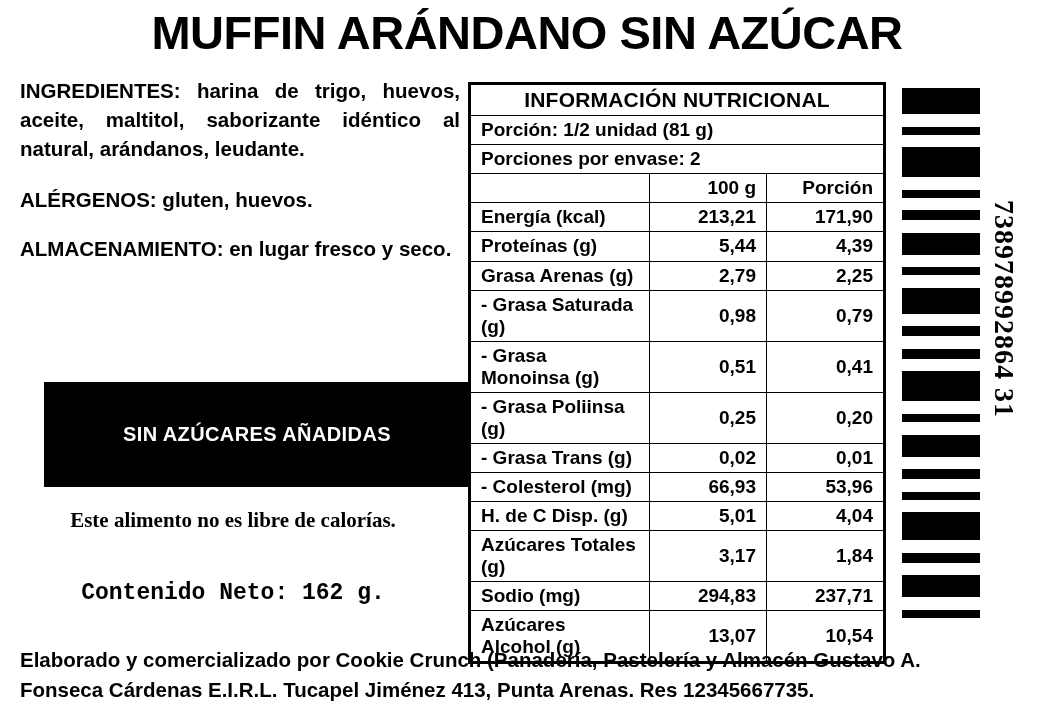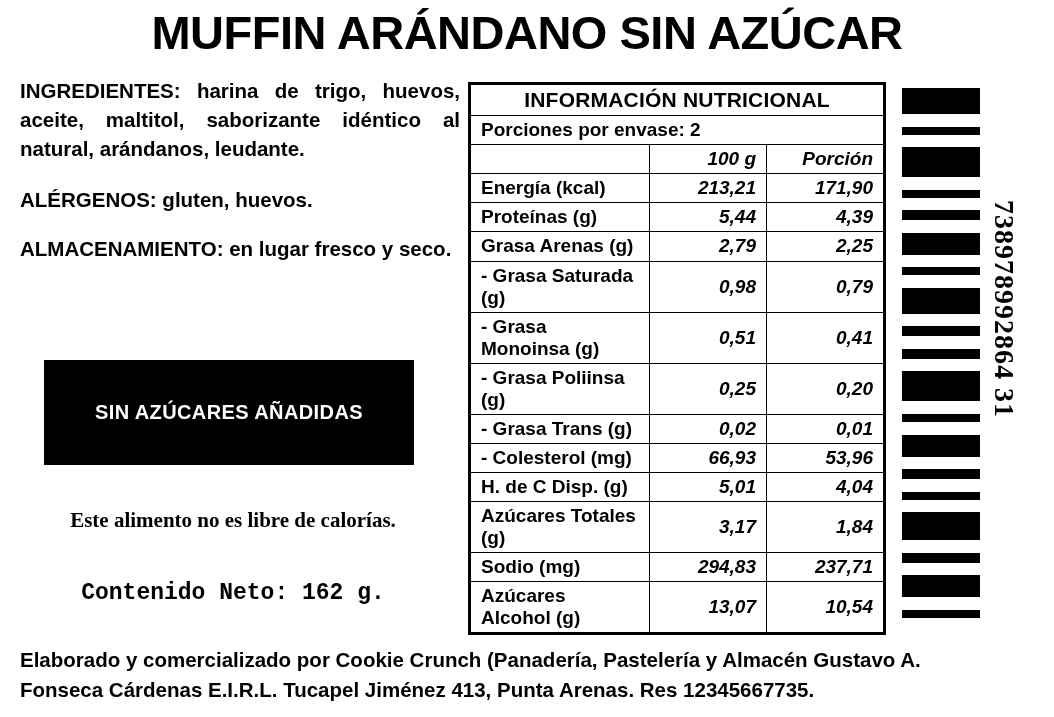--- a/index.html
+++ b/index.html
@@ -46,22 +46,22 @@
     text-justify: inter-word;
     margin: 0 0 0 0;
   }
   .para.noj { text-align: left; }
   .gap-lg { height: 22px; }
   .gap-md { height: 20px; }
 
   .warn-box {
     position: absolute;
     left: 44px;
-    top: 360px;
-    width: 370px;
+    top: 382px;
+    width: 426px;
     height: 105px;
     background: #000000;
     color: #ffffff;
     display: flex;
     align-items: center;
     justify-content: center;
   }
   .warn-box span {
     font-size: 20px;
     font-weight: bold;
@@ -115,21 +115,20 @@
     font-size: 21px;
     letter-spacing: 0.2px;
   }
   .nut-sub { text-align: left; }
   .col-head { text-align: center; }
   .nut-name { text-align: left; }
   .nut-val {
     text-align: right;
     width: 96px;
     border-left: 1.5px solid #000;
-    font-style: italic;
   }
 
   
   .barcode {
     position: absolute;
     left: 902px;
     top: 88px;
     width: 78px;
     height: 530px;
     display: flex;
@@ -185,20 +184,23 @@
 
   <div class="neto">Contenido Neto: 162 g.</div>
 
   <div class="nut-wrap">
     <table class="nut">
       <tbody>
         <tr>
           <td class="nut-title" colspan="3">INFORMACIÓN NUTRICIONAL</td>
         </tr>
         <tr>
+          <td class="nut-sub" colspan="3">Porción: 1/2 unidad (81 g)</td>
+        </tr>
+        <tr>
           <td class="nut-sub" colspan="3">Porciones por envase: 2</td>
         </tr>
         <tr>
           <td class="nut-name"></td>
           <td class="nut-val col-head">100 g</td>
           <td class="nut-val col-head">Porción</td>
         </tr>
 
         <tr>
           <td class="nut-name">Energía (kcal)</td>

